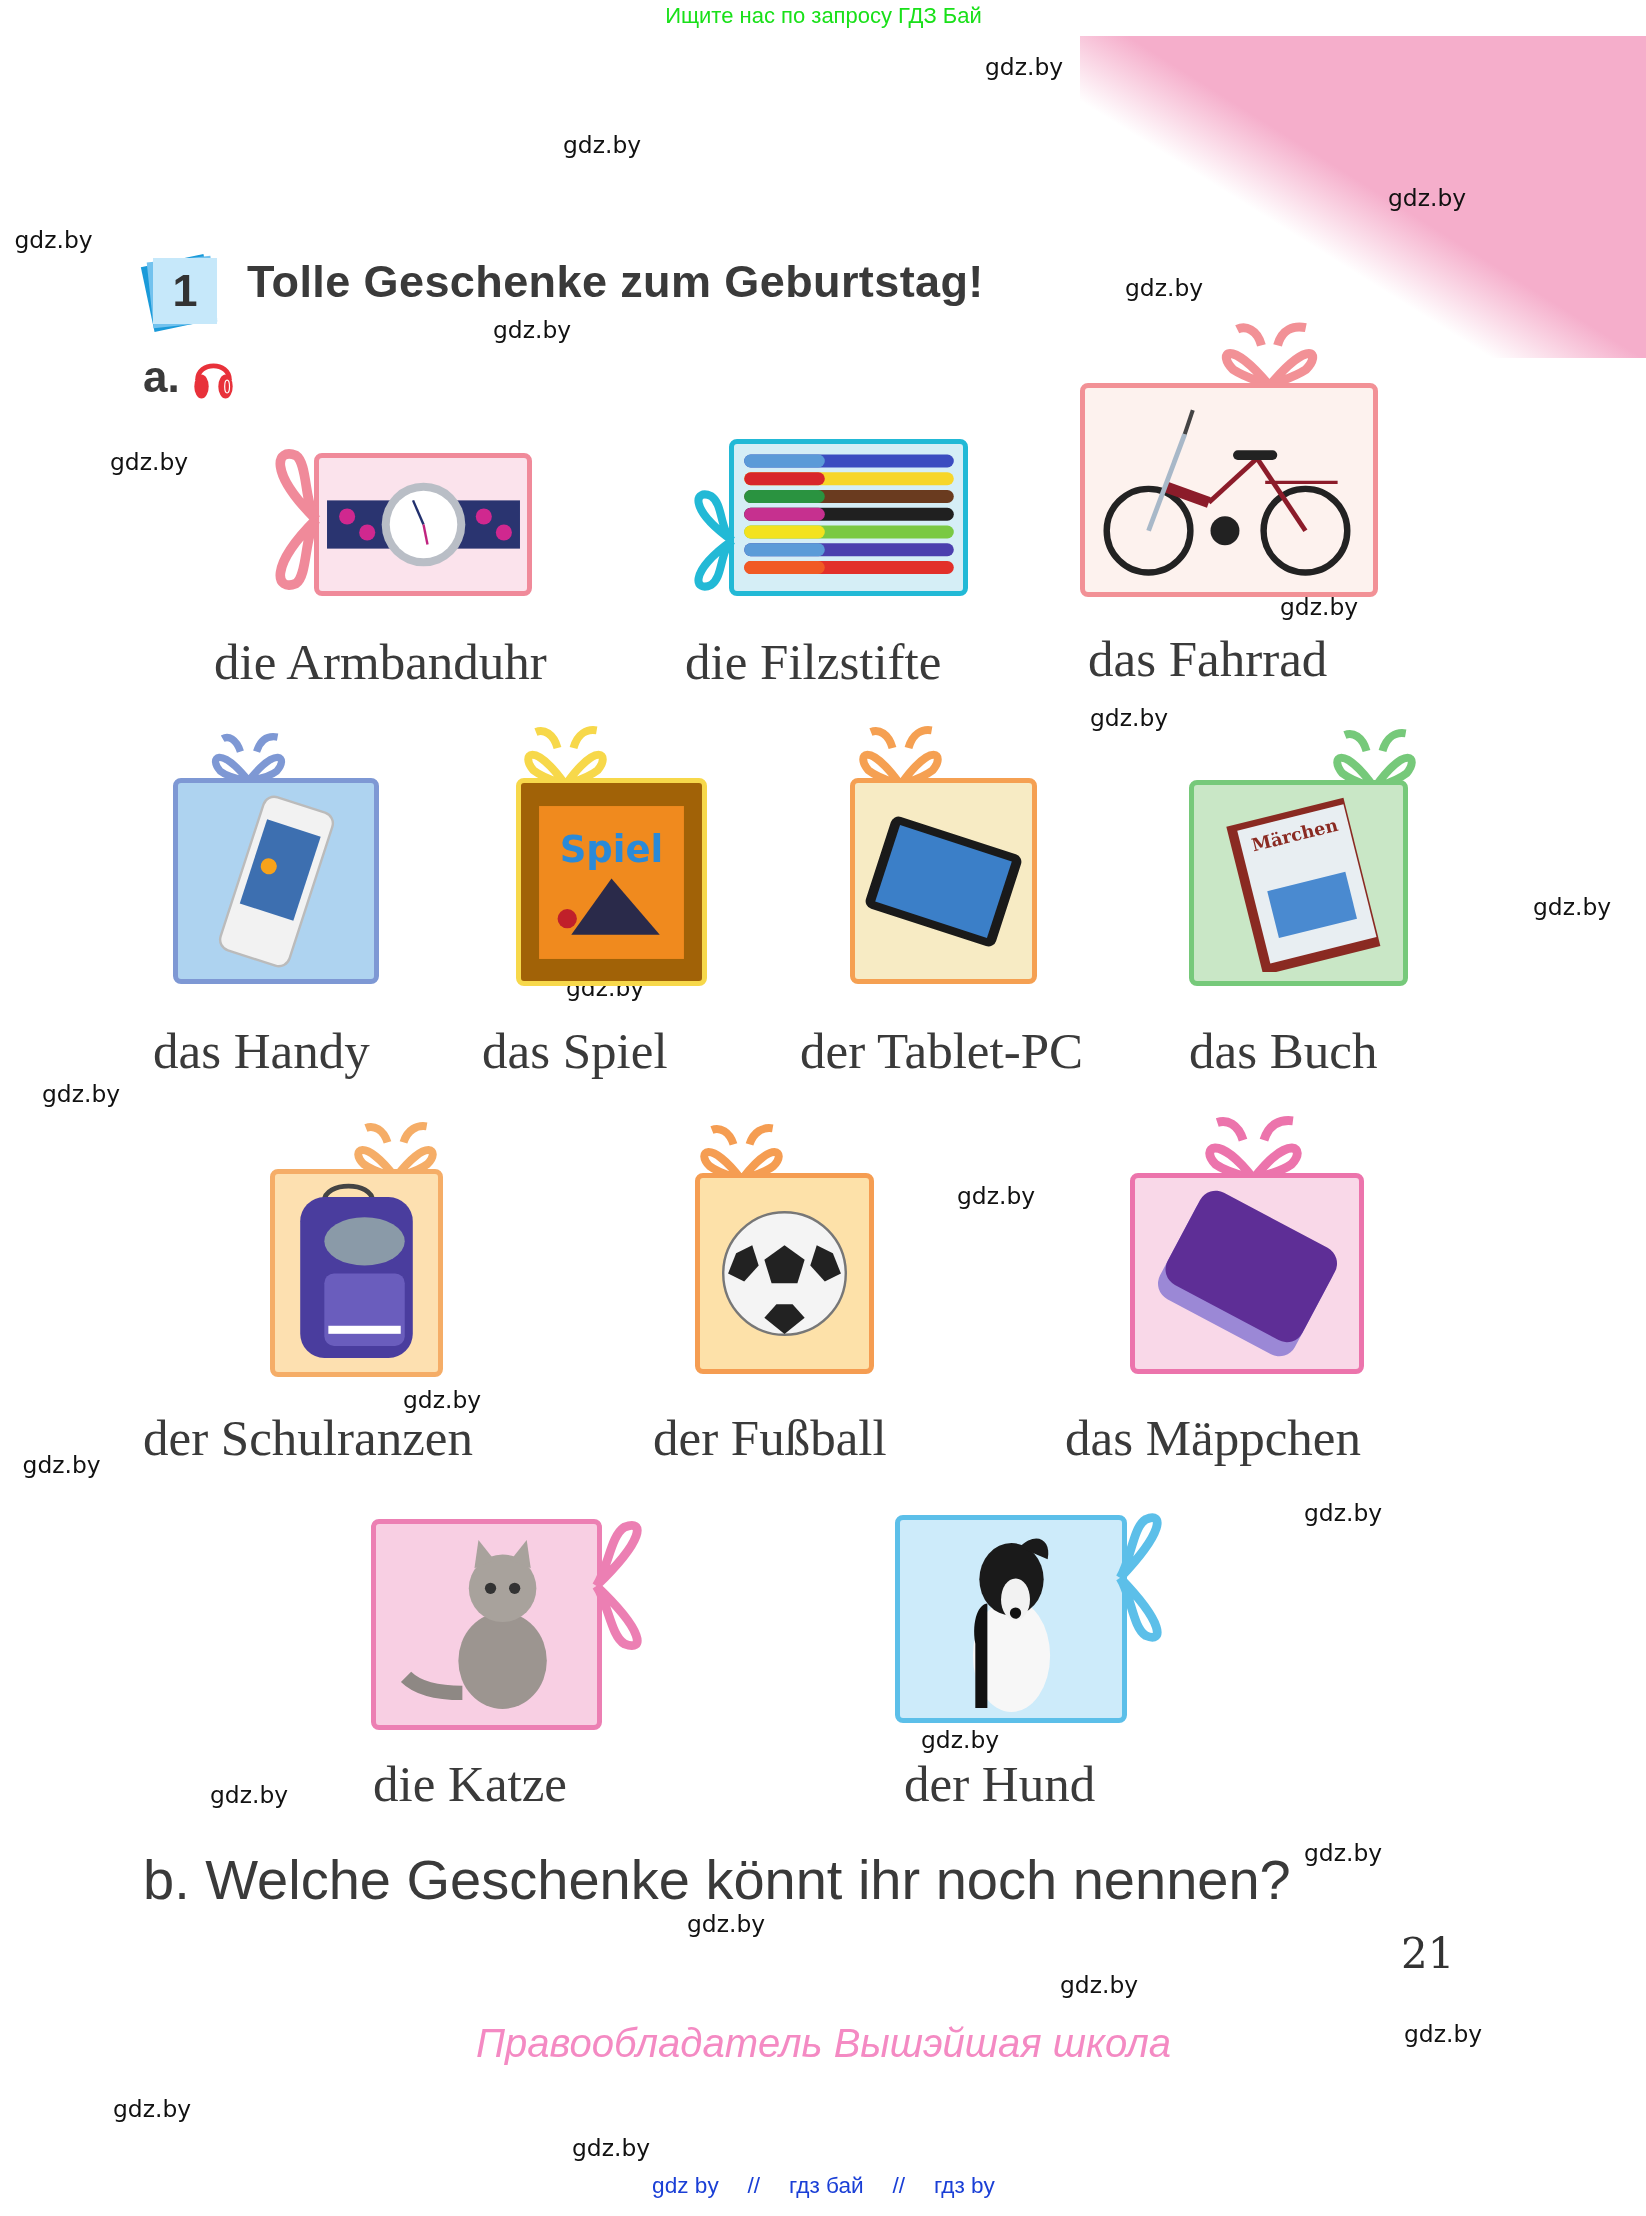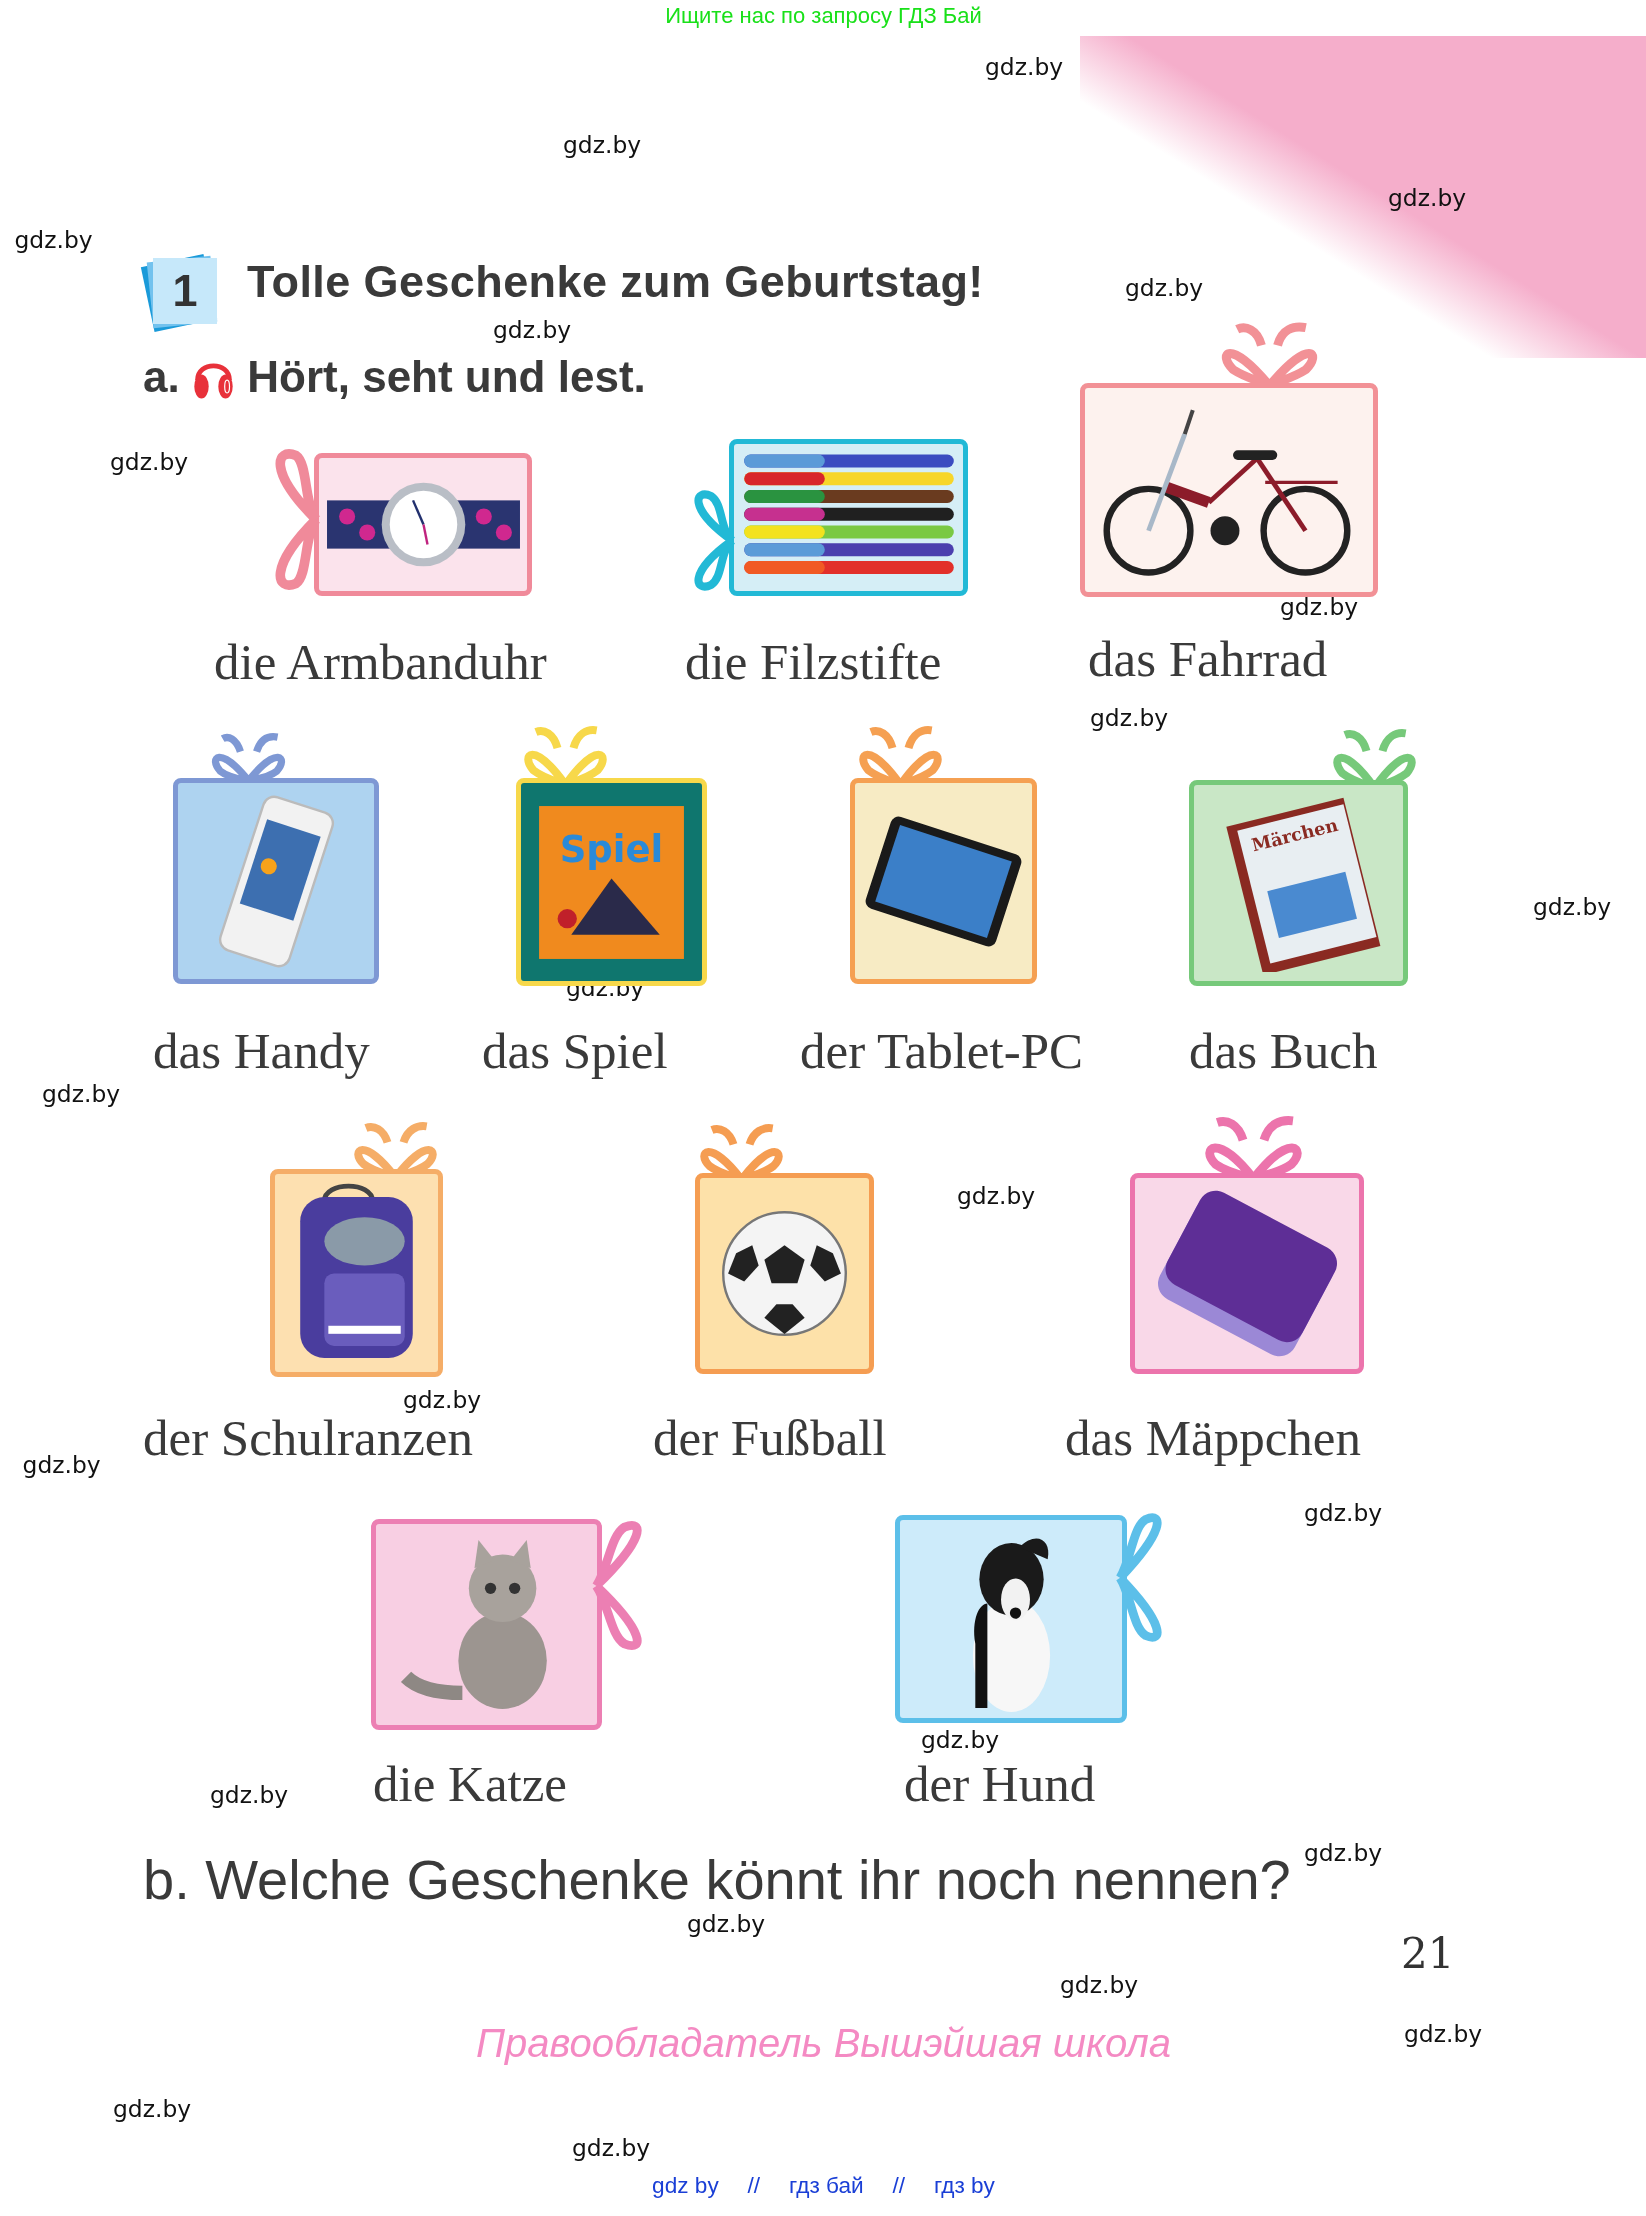--- a/index.html
+++ b/index.html
@@ -69,21 +69,20 @@
 <div class="task">
   <span>a.</span>
   <span style="display:inline-block;width:45px;height:48px;">
     <svg width="45" height="48" viewBox="0 0 56 60">
       <path d="M8 34 C8 10 48 10 48 34" fill="none" stroke="#e8313a" stroke-width="6"></path>
       <ellipse cx="13" cy="42" rx="9" ry="15" fill="#e8313a"></ellipse>
       <ellipse cx="43" cy="42" rx="9" ry="15" fill="#e8313a"></ellipse>
       <ellipse cx="45" cy="42" rx="3" ry="8" fill="none" stroke="#fff" stroke-width="1.5"></ellipse>
     </svg>
   </span>
-  <span>Hört, seht und lest.</span>
 </div>
 
 <div class="gift" style="left:314px;top:453px;width:218px;height:143px;border-color:#f08a9a;background:#fbe3ec;">
   <div class="art">
     <svg width="201" height="105" viewBox="0 0 250 130">
       <rect x="5" y="35" width="240" height="60" fill="#2a3470"></rect>
       <g fill="#d0288f">
           <circle cx="30" cy="55" r="10"></circle>
           <circle cx="55" cy="75" r="10"></circle>
           <circle cx="200" cy="55" r="10"></circle>
@@ -161,21 +160,21 @@
         <rect x="40" y="40" width="70" height="110" fill="#3d6fb0"></rect>
         <circle cx="60" cy="95" r="10" fill="#f7a21b"></circle>
       </g>
     </svg>
   </div>
 </div>
 
 <svg class="bow" style="left:513px;top:724px" width="105" height="64" viewBox="0 0 130 80">
   <path d="M65 76 C25 20 8 38 25 58 C38 68 55 72 65 76 M65 76 C105 20 122 38 105 58 C92 68 75 72 65 76 M55 30 C50 12 38 6 28 10 M75 30 C80 12 92 6 104 8" fill="none" stroke="#f7d84a" stroke-width="10"></path>
 </svg>
-<div class="gift" style="left:516px;top:778px;width:191px;height:208px;border-color:#f7d84a;background:#0f766e;">
+<div class="gift" style="left:516px;top:778px;width:191px;height:208px;border-color:#f7d84a;background:#a16207;">
   <div class="art">
     <svg width="161" height="169" viewBox="0 0 200 210">
       <rect x="10" y="10" width="180" height="190" fill="#f08a1e"></rect>
       <text x="100" y="80" text-anchor="middle" font-family="DejaVu Sans, sans-serif" font-size="46" font-weight="bold" fill="#2a8ad8">Spiel</text>
       <polygon points="50,170 100,100 160,170" fill="#2a2a4a"></polygon>
       <circle cx="45" cy="150" r="12" fill="#c0202a"></circle>
     </svg>
   </div>
 </div>
 

